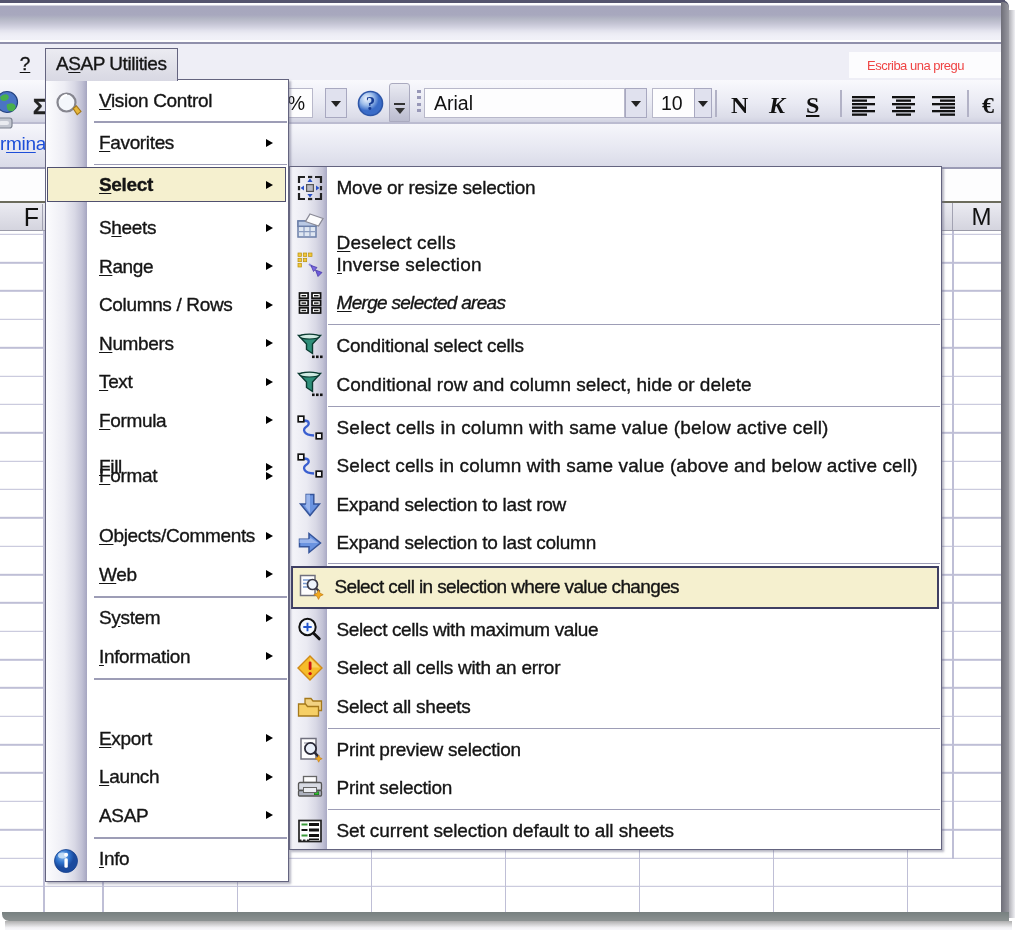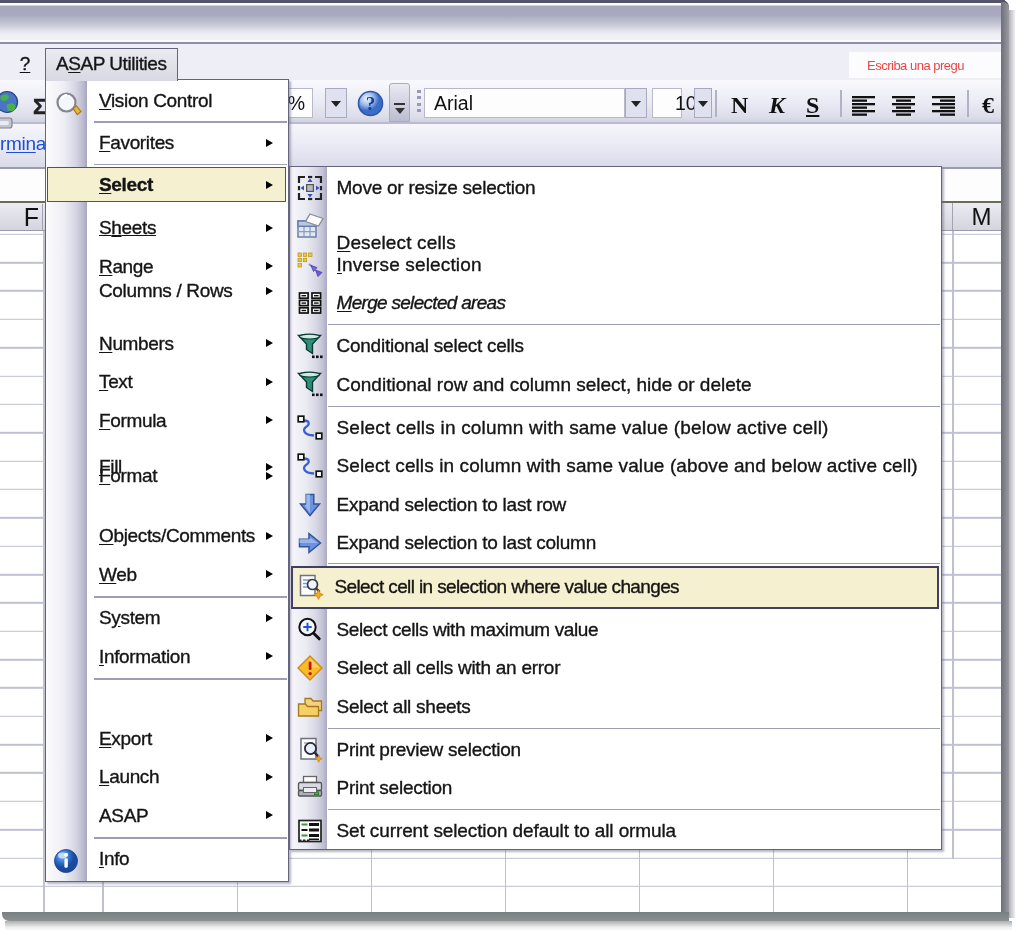--- a/index.html
+++ b/index.html
@@ -127,21 +127,21 @@
     </defs>
  <circle cx="13.5" cy="13.5" r="12" fill="url(#hg)" stroke="#2d56a8" stroke-width="1.6"></circle>
  <text x="13.5" y="20" text-anchor="middle" font-family="Liberation Serif,serif" font-weight="bold" font-size="19" fill="#163c94">?</text>
 </svg>
 <div class="abs" id="chevron" style="left:389px;top:83px;width:21px;height:39px;border-radius:3px 3px 0 0;background:linear-gradient(#e9eaf2,#c9cada 70%,#bbbccf);border:1px solid #aaaabf;box-sizing:border-box;"></div>
 <div class="abs" style="left:394px;top:103px;width:11px;height:2px;background:#333;"></div>
 <div class="abs" style="left:394.5px;top:108px;width:0;height:0;border:5px solid transparent;border-top:6.5px solid #333;"></div>
 <div class="abs" id="grip"></div>
 <div class="abs combo" style="left:424px;width:201px;padding-left:9px;">Arial</div>
 <div class="abs darr" style="left:625px;"></div>
-<div class="abs combo" style="left:652px;width:30px;padding-left:22px;">10</div>
+<div class="abs combo" style="left:652px;width:43px;padding-left:8px;">10</div>
 <div class="abs darr" style="left:694px;width:18px;"></div>
 <div class="abs sep" style="left:715px"></div>
 <div class="abs serifbtn" style="left:731px;">N</div>
 <div class="abs serifbtn" style="left:769px;font-style:italic;">K</div>
 <div class="abs serifbtn" style="left:806px;text-decoration:underline;">S</div>
 <div class="abs sep" style="left:840px"></div>
 <svg class="abs" style="left:852px;top:96px;width:24px;height:20px" viewBox="0 0 24 20">
     <g fill="#111">
       <rect x="0" y="0" width="23" height="2.3"></rect>
       <rect x="0" y="3.5" width="15" height="2.3"></rect>
@@ -196,23 +196,23 @@
     <circle cx="13" cy="13" r="11.5" fill="url(#ig)" stroke="#16408c" stroke-width="0.8"></circle>
     <ellipse cx="9.5" cy="7.5" rx="4.5" ry="3" fill="#cfe4f8" opacity="0.85"></ellipse>
     <rect x="11.4" y="10.3" width="3.4" height="9.5" rx="1.4" fill="#fff"></rect>
     <circle cx="13.1" cy="6.8" r="2" fill="#fff"></circle>
   </svg>
   <div class="mi" style="top:2px;"><u>V</u>ision Control</div>
   <div class="msep" style="top:41px;"></div>
   <div class="mi" style="top:44px;"><u>F</u>avorites<span class="ar"></span></div>
   <div class="msep" style="top:83.5px;"></div>
   <div class="mi" style="top:86px;font-weight:bold;"><u>S</u>elect<span class="ar"></span></div>
-  <div class="mi" style="top:129px;text-decoration:underline;">S<u>h</u>eets<span class="ar"></span></div>
+  <div class="mi" style="top:129px;">S<u>h</u>eets<span class="ar"></span></div>
   <div class="mi" style="top:167.5px;"><u>R</u>ange<span class="ar"></span></div>
-  <div class="mi" style="top:192px;">Columns / Rows<span class="ar"></span></div>
+  <div class="mi" style="top:206px;">Columns / Rows<span class="ar"></span></div>
   <div class="mi" style="top:244.5px;"><u>N</u>umbers<span class="ar"></span></div>
   <div class="mi" style="top:283px;"><u>T</u>ext<span class="ar"></span></div>
   <div class="mi" style="top:321.5px;"><u>F</u>ormula<span class="ar"></span></div>
   <div class="mi" style="top:368px;"><u>F</u>ill<span class="ar"></span></div>
   <div class="mi" style="top:377px;"><u>F</u>ormat<span class="ar"></span></div>
   <div class="mi" style="top:437px;"><u>O</u>bjects/Comments<span class="ar"></span></div>
   <div class="mi" style="top:475.5px;"><u>W</u>eb<span class="ar"></span></div>
   <div class="msep" style="top:516px;"></div>
   <div class="mi" style="top:519px;">S<u>y</u>stem<span class="ar"></span></div>
   <div class="mi" style="top:557.5px;"><u>I</u>nformation<span class="ar"></span></div>
@@ -391,14 +391,14 @@
   <div class="si" style="top:357.5px;">Expand selection to last column</div>
   <div class="ssep" style="top:396px;"></div>
   <div class="si" style="top:401.5px;left:45px;letter-spacing:-.62px;">Select cell in selection where value changes</div>
   <div class="si" style="top:444px;letter-spacing:-.38px;">Select cells with maximum value</div>
   <div class="si" style="top:482.5px;">Select all cells with an error</div>
   <div class="si" style="top:521px;">Select all sheets</div>
   <div class="ssep" style="top:561px;"></div>
   <div class="si" style="top:564px;">Print preview selection</div>
   <div class="si" style="top:602.5px;">Print selection</div>
   <div class="ssep" style="top:642px;"></div>
-  <div class="si" style="top:645px;letter-spacing:-.11px;">Set current selection default to all ormula</div>
+  <div class="si" style="top:645px;letter-spacing:-.11px;">Set current selection default to all sheets</div>
 </div>
 
 </body></html>

